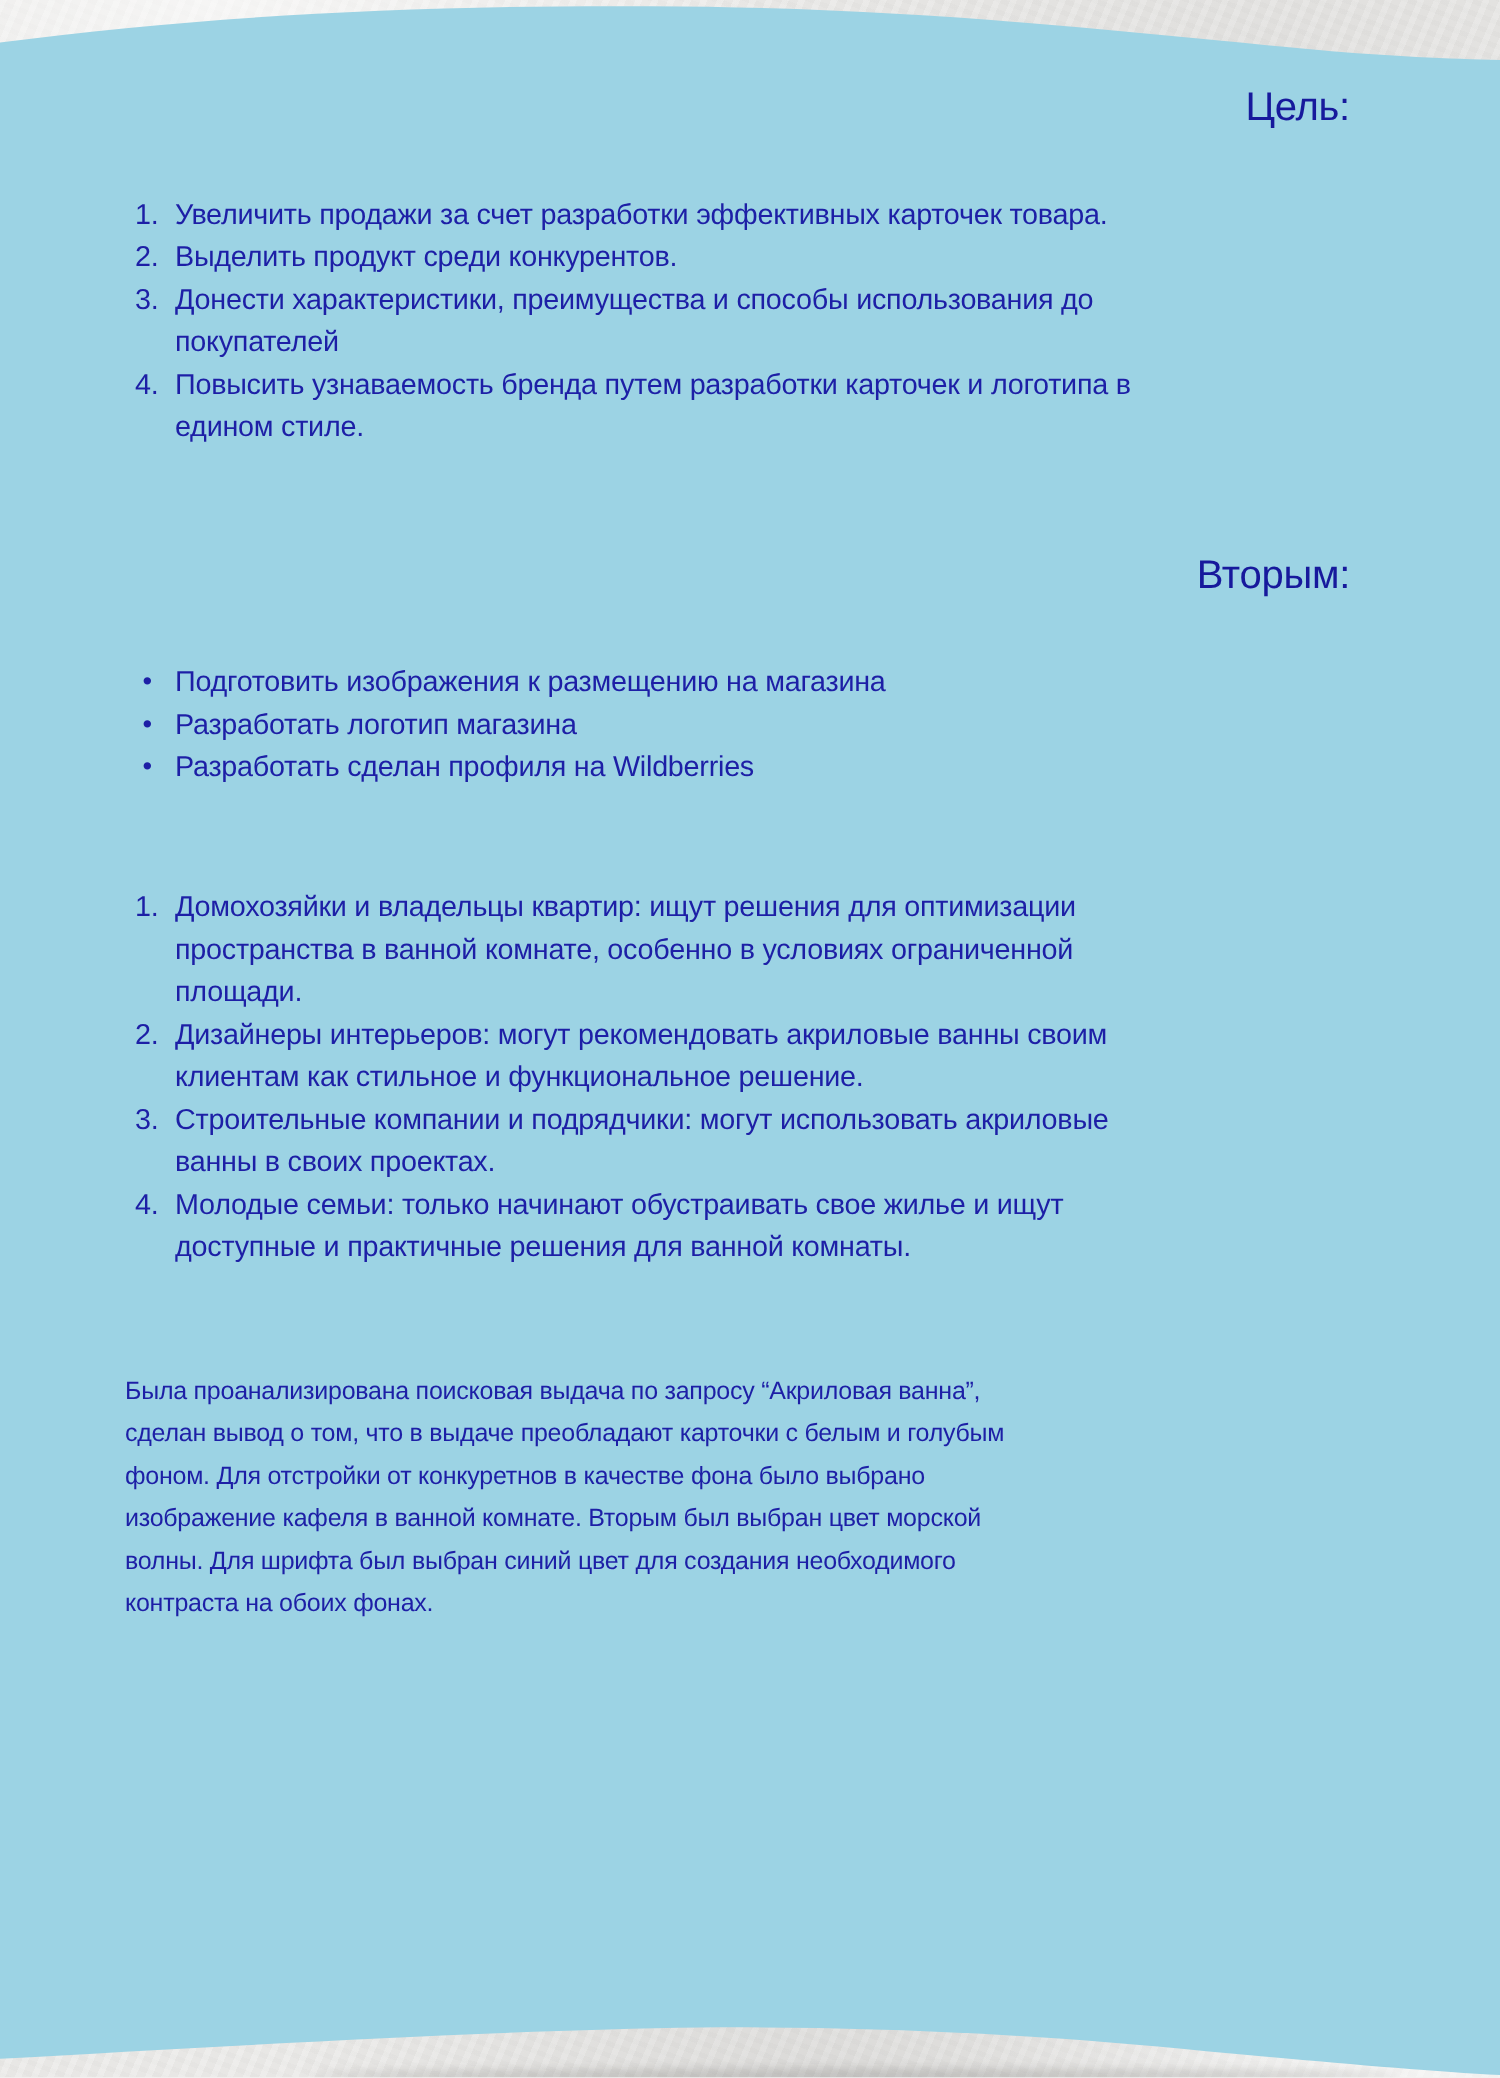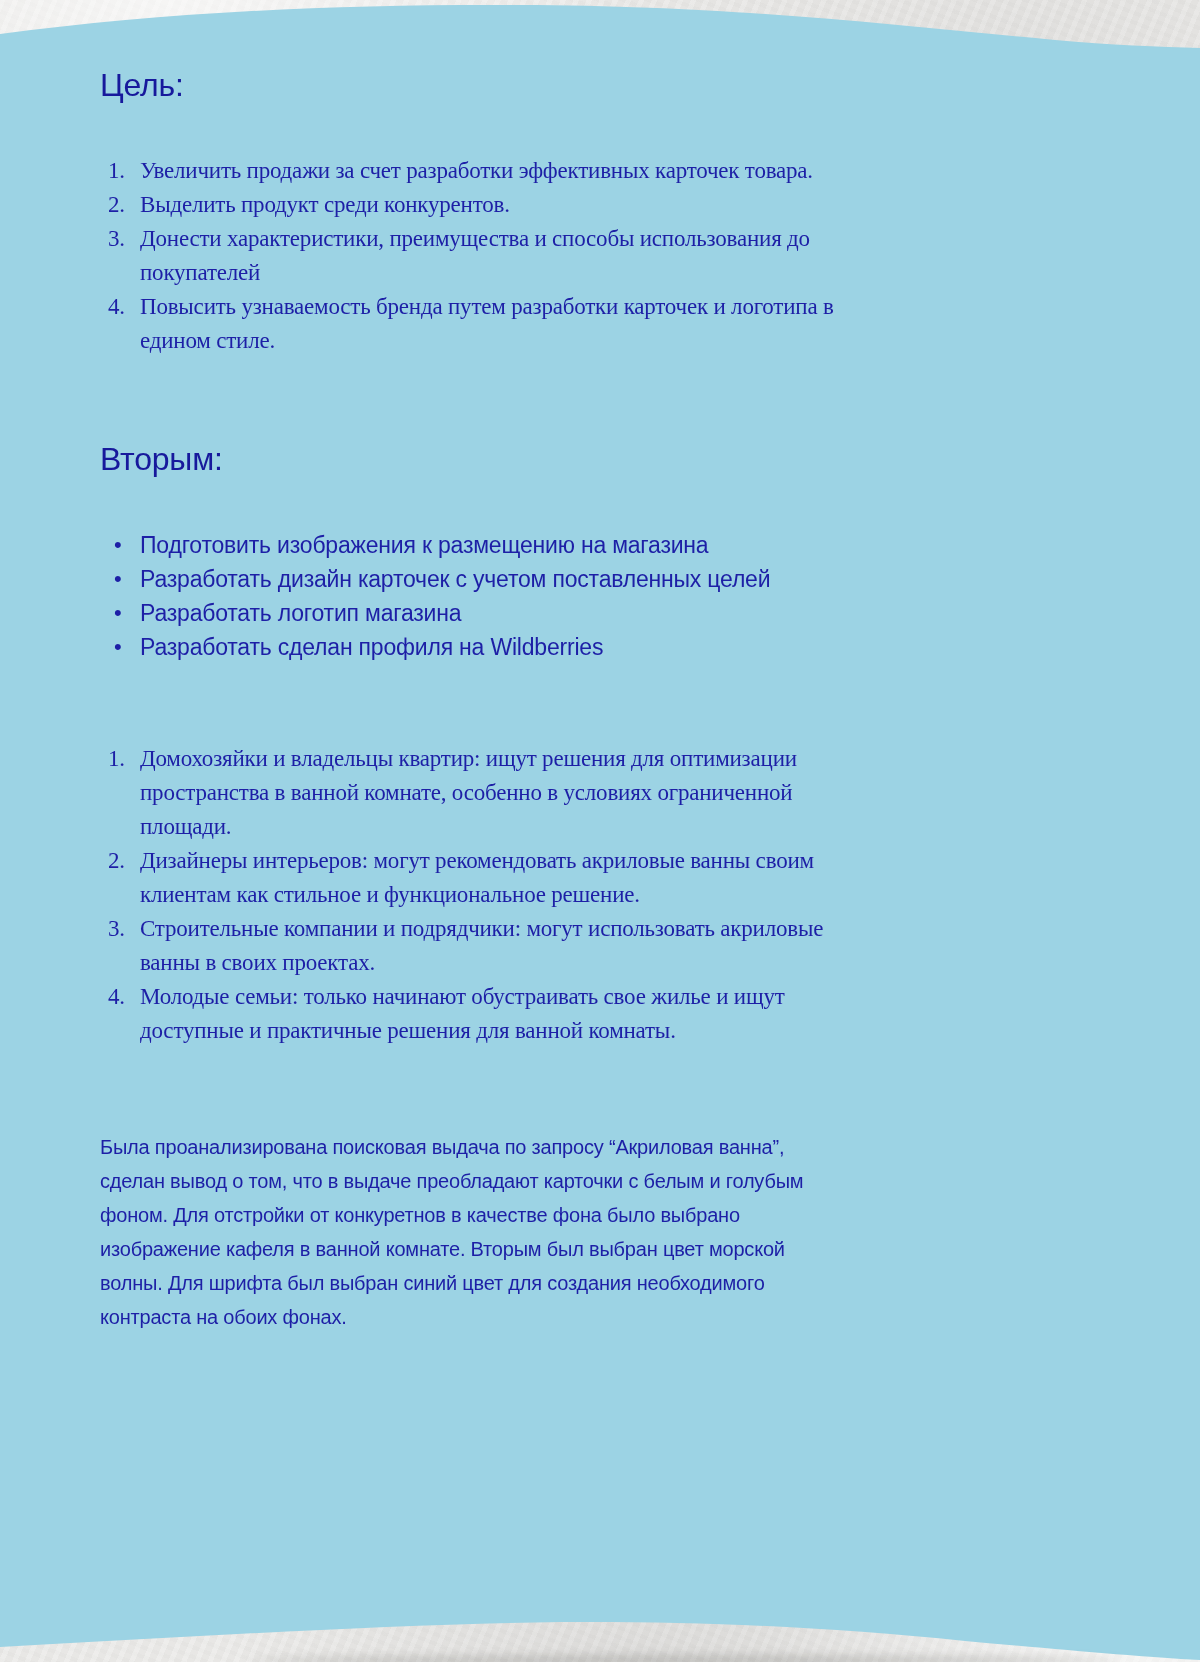--- a/index.html
+++ b/index.html
@@ -38,39 +38,40 @@
     left:100px;top:64px;width:980px;
     color:#1d1fa6;
   }
   h2{
     margin:0 0 48px 0;
     font-size:32px;
     line-height:42px;
     font-weight:normal;
     letter-spacing:-0.2px;
     color:#17199c;
+    text-align:right;
   }
   section{margin:0;}
   .sec-tasks{margin-top:80px;}
   .sec-audience{margin-top:78px;}
   .sec-audience h2{margin-bottom:44px;}
   .sec-conclusion{margin-top:82px;}
   .sec-conclusion h2{margin-bottom:34px;}
   ol,ul{
     margin:0;padding:0;list-style:none;
   }
   li{
     position:relative;
     padding-left:40px;
     font-size:23px;
     line-height:34px;
     letter-spacing:-0.2px;
     white-space:pre-line;
   }
-  ol.num{counter-reset:n;font-family:Liberation Serif, serif;}
+  ol.num{counter-reset:n;}
   ol.num > li{counter-increment:n;}
   ol.num > li::before{
     content:counter(n) ".";
     position:absolute;left:8px;top:0;
   }
   ul.dots > li::before{
     content:"\2022";
     position:absolute;left:14px;top:0;
     font-size:22px;
   }
@@ -112,21 +113,20 @@
 покупателей</li>
         <li>Повысить узнаваемость бренда путем разработки карточек и логотипа в
 едином стиле.</li>
       </ol>
     </section>
 
     <section class="sec-tasks">
       <h2>Вторым:</h2>
       <ul class="dots">
         <li>Подготовить изображения к размещению на магазина</li>
-        <li>Разработать дизайн карточек с учетом поставленных целей</li>
         <li>Разработать логотип магазина</li>
         <li>Разработать сделан профиля на Wildberries</li>
       </ul>
     </section>
 
     <section class="sec-audience">
       <ol class="num">
         <li>Домохозяйки и владельцы квартир: ищут решения для оптимизации
 пространства в ванной комнате, особенно в условиях ограниченной
 площади.</li>

